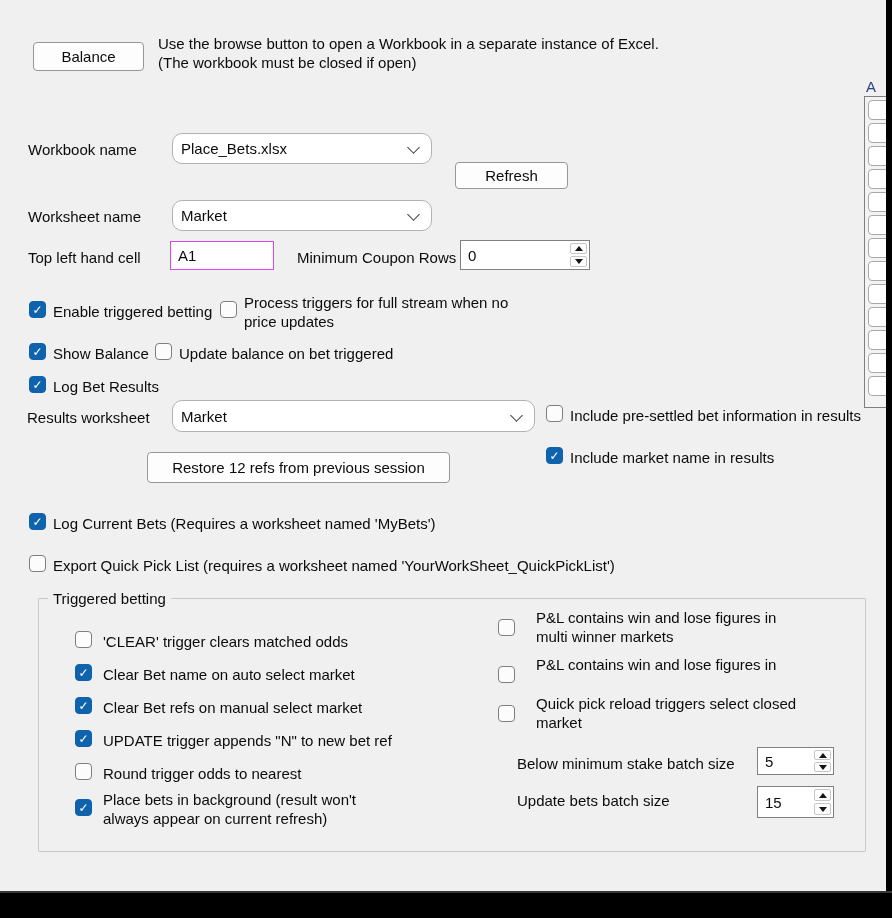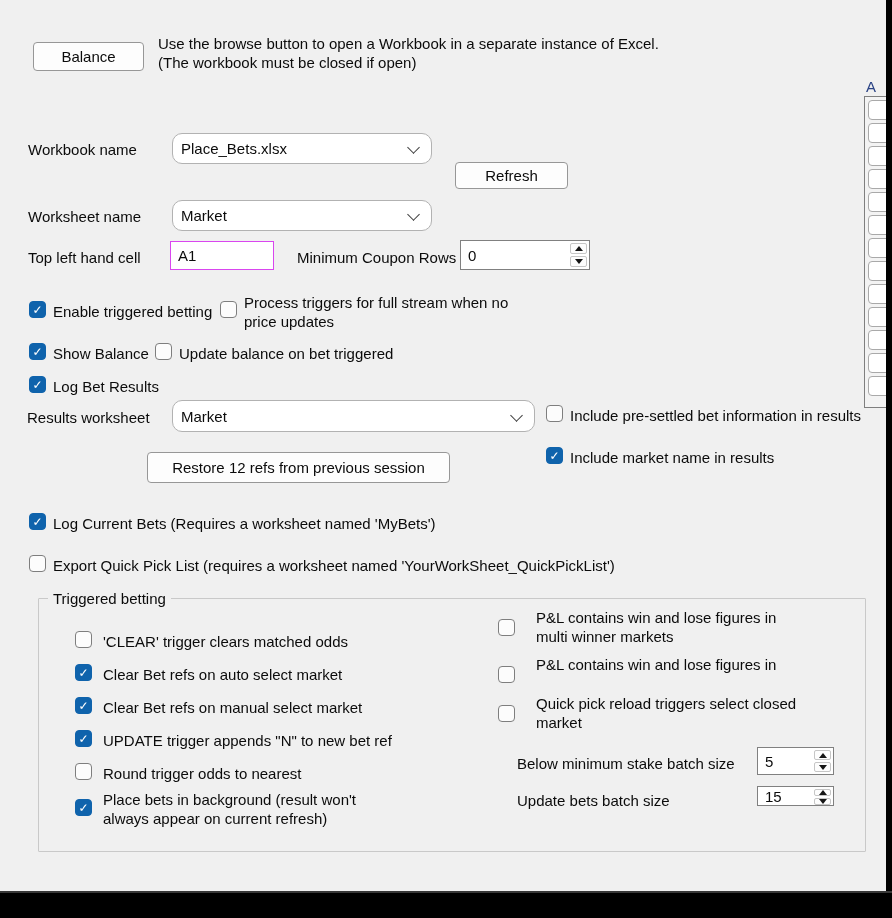--- a/index.html
+++ b/index.html
@@ -166,21 +166,21 @@
   <span class="cb abs" style="left:29px;top:555px"></span>
   <span class="abs lbl" style="left:53px;top:557px">Export Quick Pick List (requires a worksheet named 'YourWorkSheet_QuickPickList')</span>
 
   <div class="groupbox abs" style="left:38px;top:598px;width:828px;height:254px"></div>
   <div class="grouptitle abs" style="left:48px;top:590px">Triggered betting</div>
 
   <span class="cb abs" style="left:75px;top:631px"></span>
   <span class="abs lbl" style="left:103px;top:633px">'CLEAR' trigger clears matched odds</span>
 
   <span class="cb abs checked" style="left:75px;top:664px"></span>
-  <span class="abs lbl" style="left:103px;top:666px">Clear Bet refs on auto select market</span>
+  <span class="abs lbl" style="left:103px;top:666px">Clear Bet name on auto select market</span>
 
   <span class="cb abs checked" style="left:75px;top:697px"></span>
   <span class="abs lbl" style="left:103px;top:699px">Clear Bet refs on manual select market</span>
 
   <span class="cb abs checked" style="left:75px;top:730px"></span>
   <span class="abs lbl" style="left:103px;top:732px">UPDATE trigger appends "N" to new bet ref</span>
 
   <span class="cb abs" style="left:75px;top:763px"></span>
   <span class="abs lbl" style="left:103px;top:765px">Round trigger odds to nearest</span>
 
@@ -214,21 +214,21 @@
       <div class="spin-btn">
           <div class="tri-up"></div>
         </div>
       <div class="spin-btn">
           <div class="tri-down"></div>
         </div>
     </div>
   </div>
 
   <div class="abs lbl" style="left:517px;top:792px">Update bets batch size</div>
-  <div class="spinner abs" style="left:757px;top:786px;width:77px;height:20px">
+  <div class="spinner abs" style="left:757px;top:786px;width:77px;height:32px">
     <div class="spin-val">15</div>
     <div class="spin-arrows">
       <div class="spin-btn">
           <div class="tri-up"></div>
         </div>
       <div class="spin-btn">
           <div class="tri-down"></div>
         </div>
     </div>
   </div>

